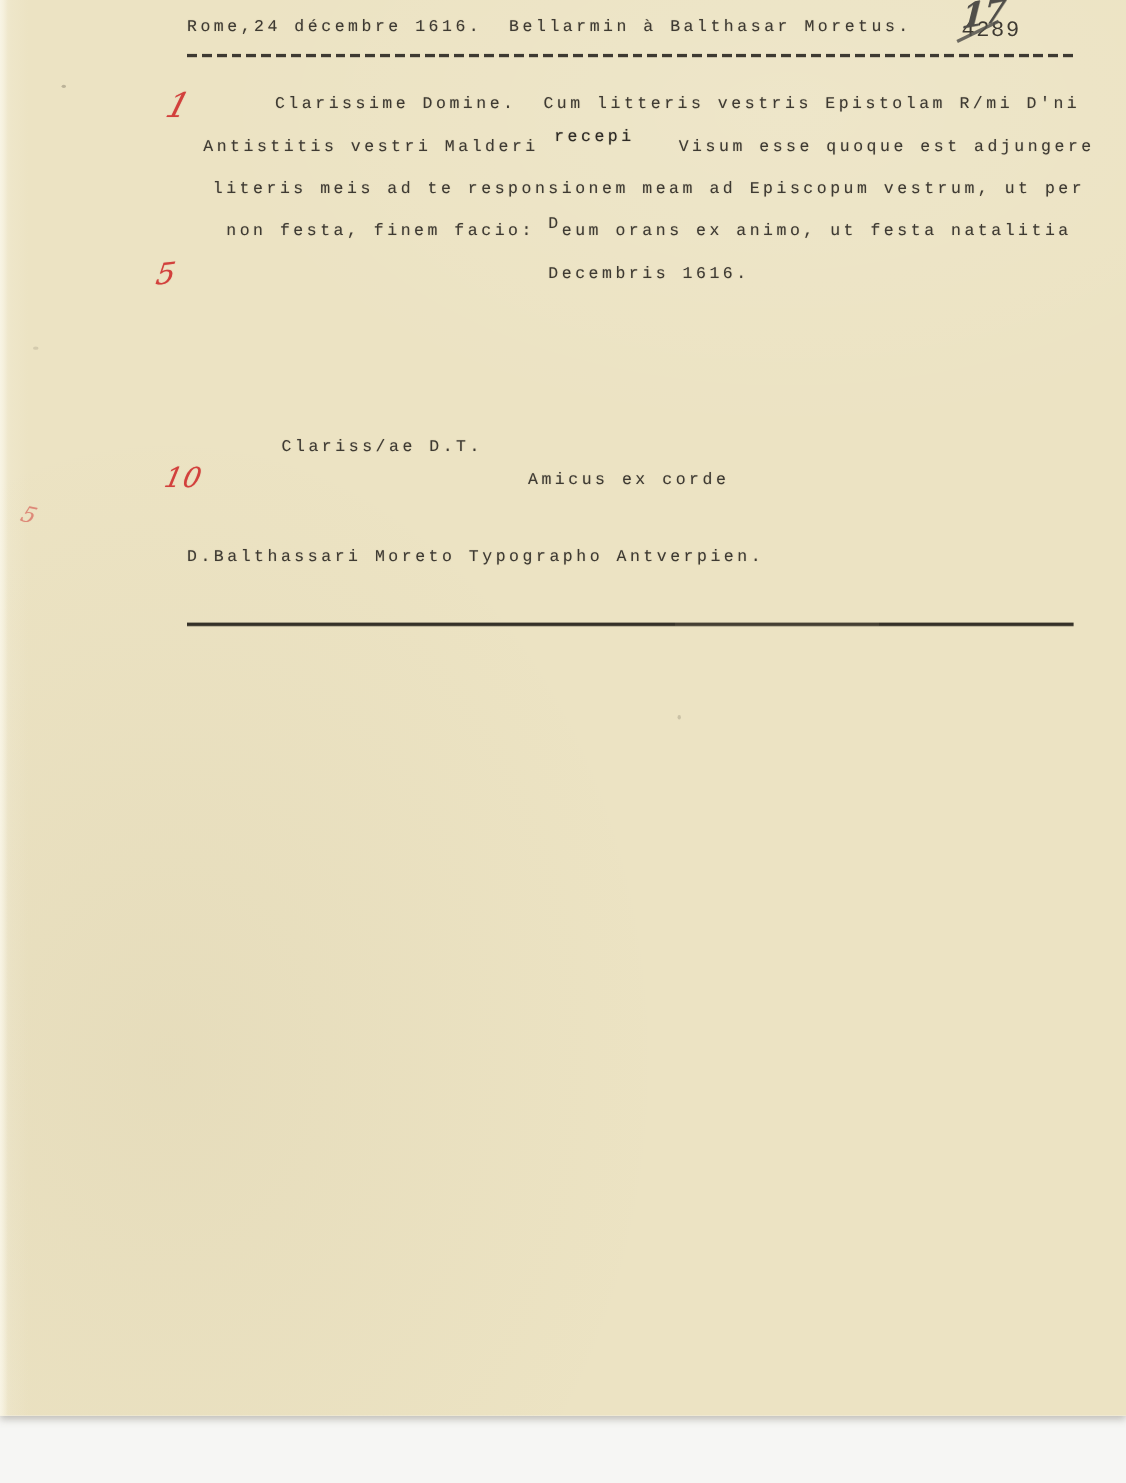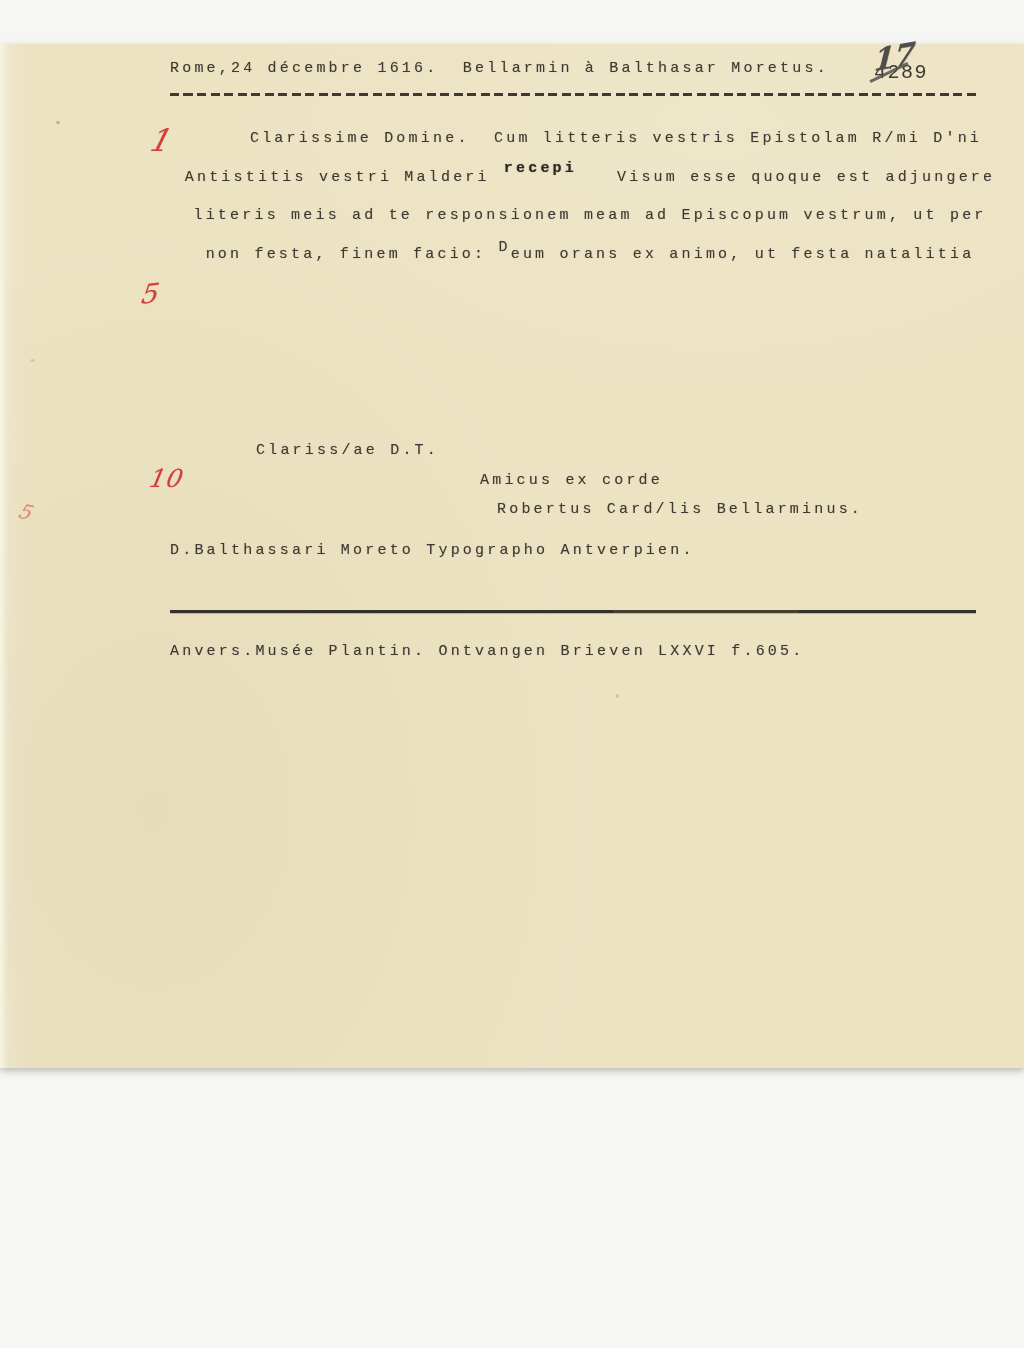--- a/index.html
+++ b/index.html
@@ -3,46 +3,45 @@
 <meta charset="utf-8">
 <style>
   html,body{margin:0;padding:0;}
   body{
     width:1024px;height:1348px;position:relative;
     background:#f6f6f4;
     font-family:"Liberation Mono","DejaVu Sans Mono",monospace;
     overflow:hidden;
   }
   .paper{
-    position:absolute;left:0;top:0;width:1024px;height:1024px;
+    position:absolute;left:0;top:0;width:1024px;height:1287px;
     background:
       radial-gradient(ellipse 900px 500px at 70% 8%, rgba(255,255,255,0.10), rgba(255,255,255,0) 60%),
       radial-gradient(ellipse 700px 900px at 15% 75%, rgba(120,100,50,0.05), rgba(120,100,50,0) 65%),
       linear-gradient(90deg, #f3edd6 0px, #eee6c9 10px, #ece3c3 26px, #ece3c3 100%);
     box-shadow:0 3px 7px rgba(80,75,60,0.35);
-    margin-top:44px;
   }
   .paper::before{ 
     content:"";position:absolute;left:0;top:0;width:7px;height:100%;
     background:linear-gradient(90deg, #f8f4e4, rgba(248,244,228,0));
   }
   .type{
     color:#3e3a32;
     font-size:15px;
     letter-spacing:3.2px;
     white-space:pre;
     text-shadow:0 0 1px rgba(62,58,50,0.35);
   }
   .abs{position:absolute;}
   .bodyblock{left:170px;top:76px;width:840px;text-align:center;}
   .bodyblock .tline{display:block;line-height:38.7px;}
   .indent{padding-left:52px;}
   .ins-sup{
     position:relative;top:-9px;
-    font-weight:bold;color:#2d2a24;
+    font-weight:normal;color:#2d2a24;
     margin-left:14px;margin-right:40px;
     text-shadow:0 0 1px rgba(45,42,36,0.55);
   }
   .d-sup{position:relative;top:-7px;}
   .dashrule{
     left:170px;top:49px;width:808px;height:3px;
     background:repeating-linear-gradient(90deg,#3e3a32 0 9px,rgba(0,0,0,0) 9px 13.5px);
   }
   .solidrule{
     left:170px;top:566px;width:806px;height:3px;
@@ -94,30 +93,29 @@
   <span class="redmark mark1">1</span>
   <span class="redmark mark5">5</span>
   <span class="redmark mark10">10</span>
   <span class="redmark markEdge">5</span>
 
   <div class="abs bodyblock">
     <span class="tline type indent">Clarissime Domine.  Cum litteris vestris Epistolam R/mi D'ni</span>
     <span class="tline type"><span>Antistitis vestri Malderi</span><span class="ins-sup">recepi</span><span>Visum esse quoque est adjungere</span></span>
     <span class="tline type">literis meis ad te responsionem meam ad Episcopum vestrum, ut per</span>
     <span class="tline type"><span>non festa, finem facio: </span><span class="d-sup">D</span><span>eum orans ex animo, ut festa natalitia</span></span>
+    <span class="tline type">Decembris 1616.</span>
   </div>
 
   <div class="abs type" style="left:256px;top:398px;">Clariss/ae D.T.</div>
   <div class="abs type" style="left:480px;top:428px;">Amicus ex corde</div>
-  <div class="abs type" style="left:497px;top:457px;">Robertus Card/lis Bellarminus.</div>
 
   <div class="abs type" style="left:170px;top:498px;">D.Balthassari Moreto Typographo Antverpien.</div>
 
   <div class="abs solidrule"></div>
 
-  <div class="abs type" style="left:170px;top:599px;">Anvers.Musée Plantin. Ontvangen Brieven LXXVI f.605.</div>
 
   <span class="speck s1"></span>
   <span class="speck s2"></span>
   <span class="speck s3"></span>
 </div>
 
 <div class="bottomstrip"></div>
 
 </body></html>

